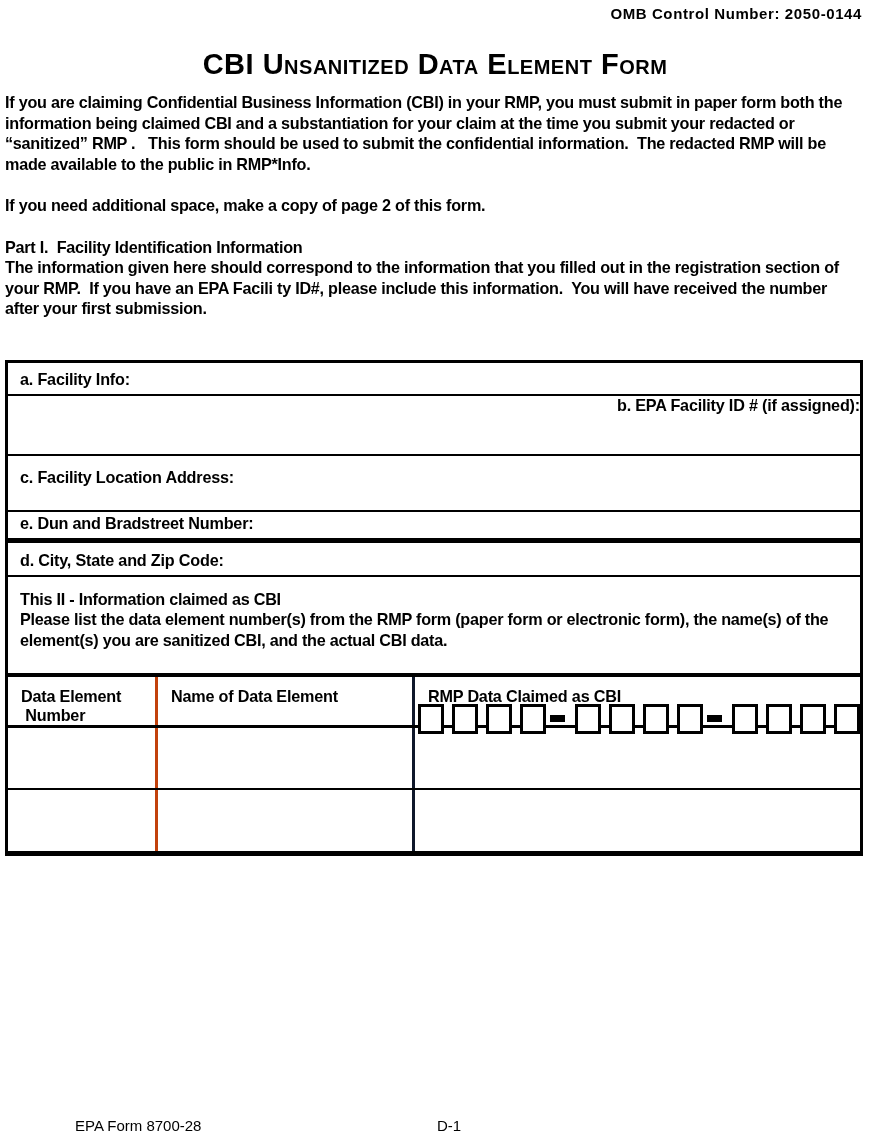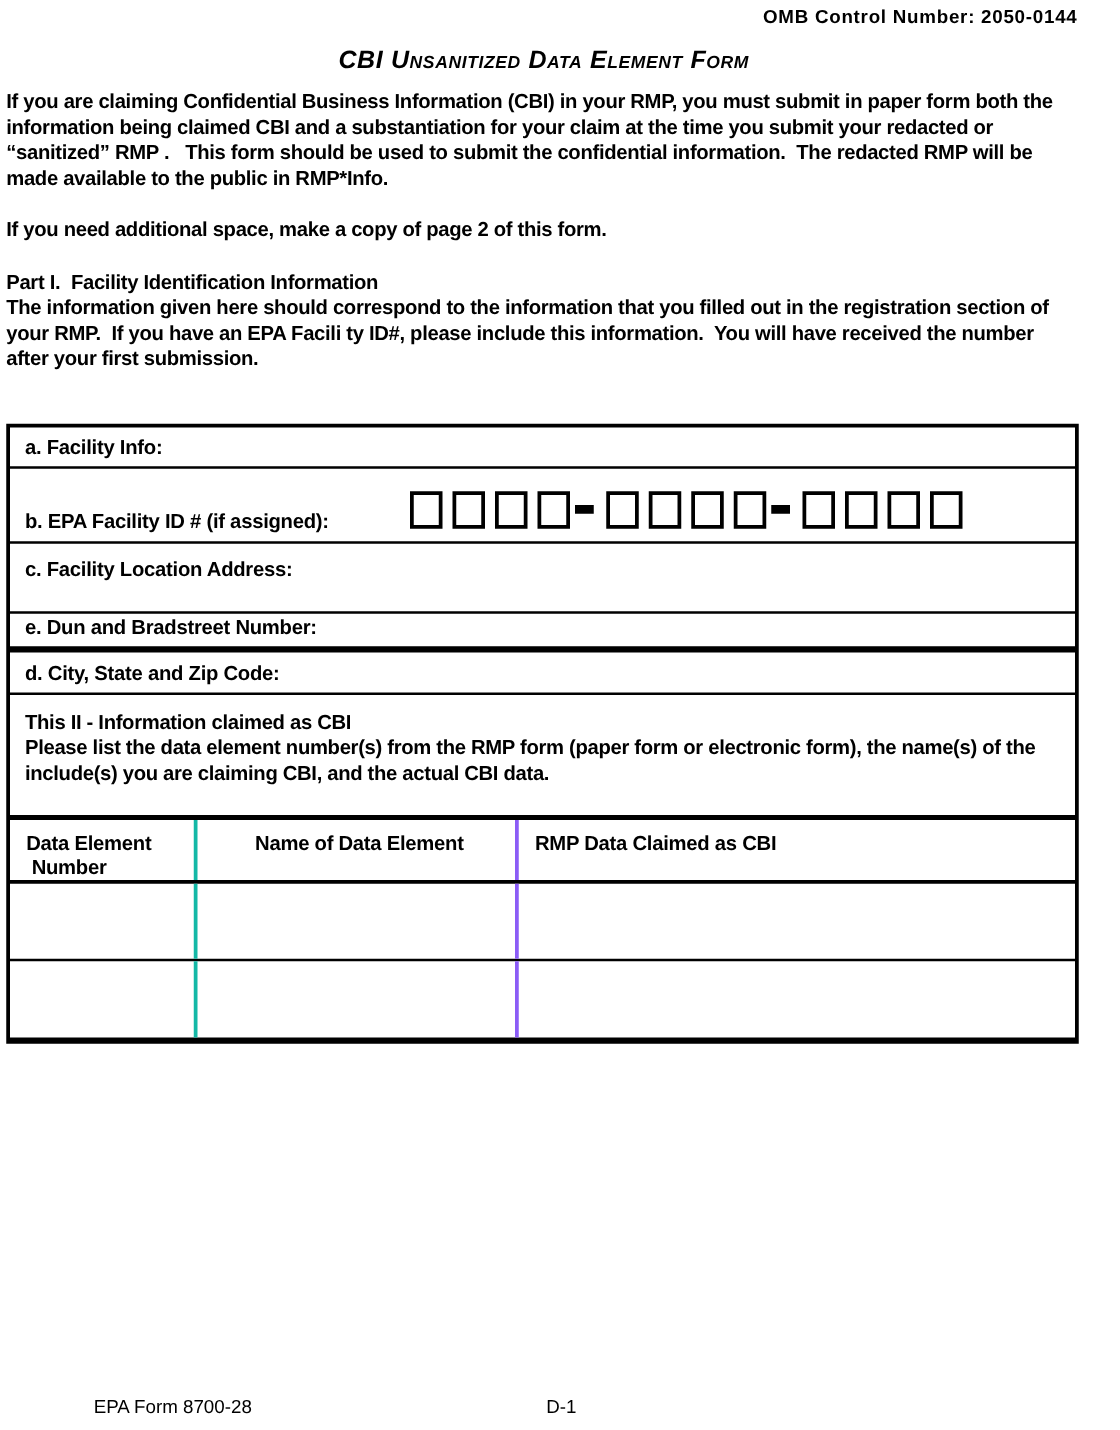--- a/index.html
+++ b/index.html
@@ -15,26 +15,25 @@
 
   .omb {
     text-align: right;
     padding: 5px 8px 0 0;
     font-size: 15px; font-weight: bold;
     letter-spacing: 0.6px;
     white-space: pre;
   }
   .title {
     text-align: center;
-    margin-top: 15px;
-    font-size: 20px;
+    margin-top: 26px;
+    font-size: 29px;
     font-weight: bold;
     font-variant: small-caps;
     letter-spacing: 0.5px;
-    font-style: italic;
   }
   .para {
     font-size: 16.2px;
     font-weight: bold;
     line-height: 20.5px;
     letter-spacing: -0.25px;
     white-space: pre-wrap;
     margin: 0 6px 0 5px;
   }
   .intro { margin-top: 11px; }
@@ -49,21 +48,21 @@
   }
   .row {
     display: flex;
     align-items: flex-end;
     padding: 0 0 5px 12px;
     font-size: 16.2px;
     font-weight: bold;
     letter-spacing: -0.2px;
   }
   .row-a { height: 33px; border-bottom: 2px solid #000; }
-  .row-b { height: 60px; border-bottom: 2px solid #000; padding-bottom: 6px; }
+  .row-b { height: 60px; border-bottom: 2px solid #000; padding-bottom: 6px; flex-direction: column; }
   .row-c { height: 56px; border-bottom: 2px solid #000; align-items: flex-start; padding-top: 12px; }
   .row-d { height: 34px; border-bottom: 2px solid #000; }
   .row-e { height: 31px; border-bottom: 5px solid #000; }
 
   .id-label { flex: 0 0 308px; }
   .boxes { display: flex; align-items: center; height: 38px; }
   .idbox {
     width: 26px; height: 30px;
     border: 3px solid #000;
     background: #fff;
@@ -87,22 +86,22 @@
 
   .cbi-table { width: 100%; }
   .trow { display: flex; }
   .cell {
     padding: 10px 8px 0 13px;
     font-size: 16.2px;
     font-weight: bold;
     letter-spacing: -0.2px;
     white-space: pre-wrap;
   }
-  .c1 { flex: 0 0 150px; border-right: 3px solid #14b8a6; }
-  .c2 { flex: 0 0 257px; border-right: 3px solid #8b5cf6; text-align: center; }
+  .c1 { flex: 0 0 150px; border-right: 3px solid #c2410c; }
+  .c2 { flex: 0 0 257px; border-right: 3px solid #0f172a; }
   .c3 { flex: 1 1 auto; }
   .thead { height: 51px; border-bottom: 3px solid #000; }
   .tbody1 { height: 62px; border-bottom: 2px solid #000; }
   .tbody2 { height: 61px; }
 
   .footer-left {
     position: absolute; left: 75px; top: 1117px;
     font-size: 15px; font-weight: normal;
   }
   .footer-right {
@@ -167,21 +166,21 @@
     <div class="row row-e">
       <span>e. Dun and Bradstreet Number:</span>
     </div>
 
     <div class="row row-d">
       <span>d. City, State and Zip Code:</span>
     </div>
 
     <div class="part2-block">
       <p class="para">This II - Information claimed as CBI</p>
-      <p class="para">Please list the data element number(s) from the RMP form (paper form or electronic form), the name(s) of the include(s) you are claiming CBI, and the actual CBI data.</p>
+      <p class="para">Please list the data element number(s) from the RMP form (paper form or electronic form), the name(s) of the element(s) you are sanitized CBI, and the actual CBI data.</p>
     </div>
 
     <div class="cbi-table">
       <div class="trow thead">
         <div class="cell c1">Data Element
  Number</div>
         <div class="cell c2">Name of Data Element</div>
         <div class="cell c3">RMP Data Claimed as CBI</div>
       </div>
       <div id="cbi-rows">

